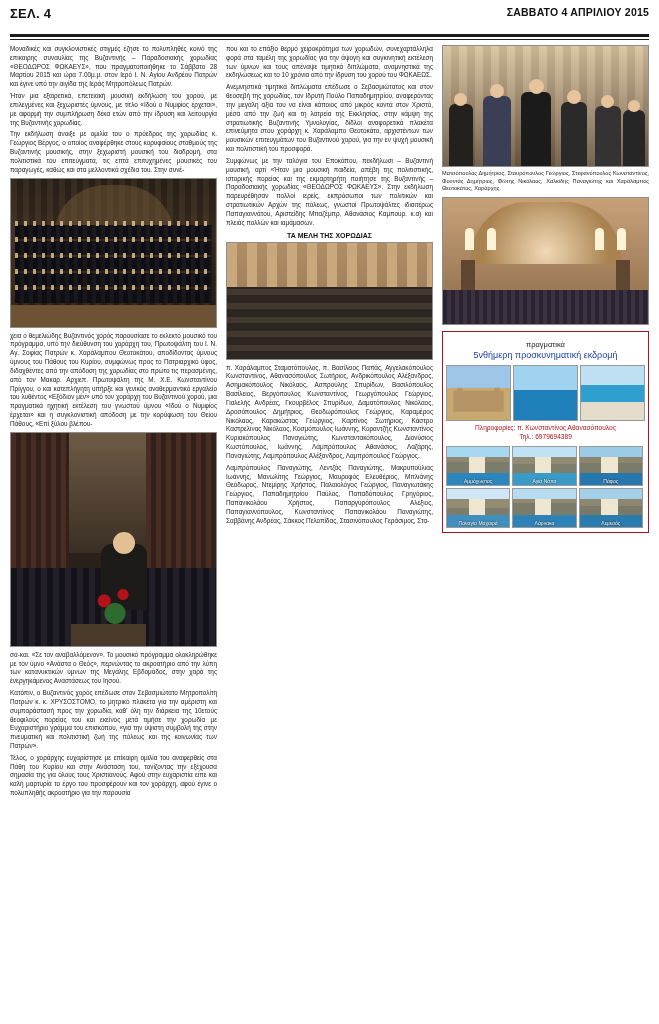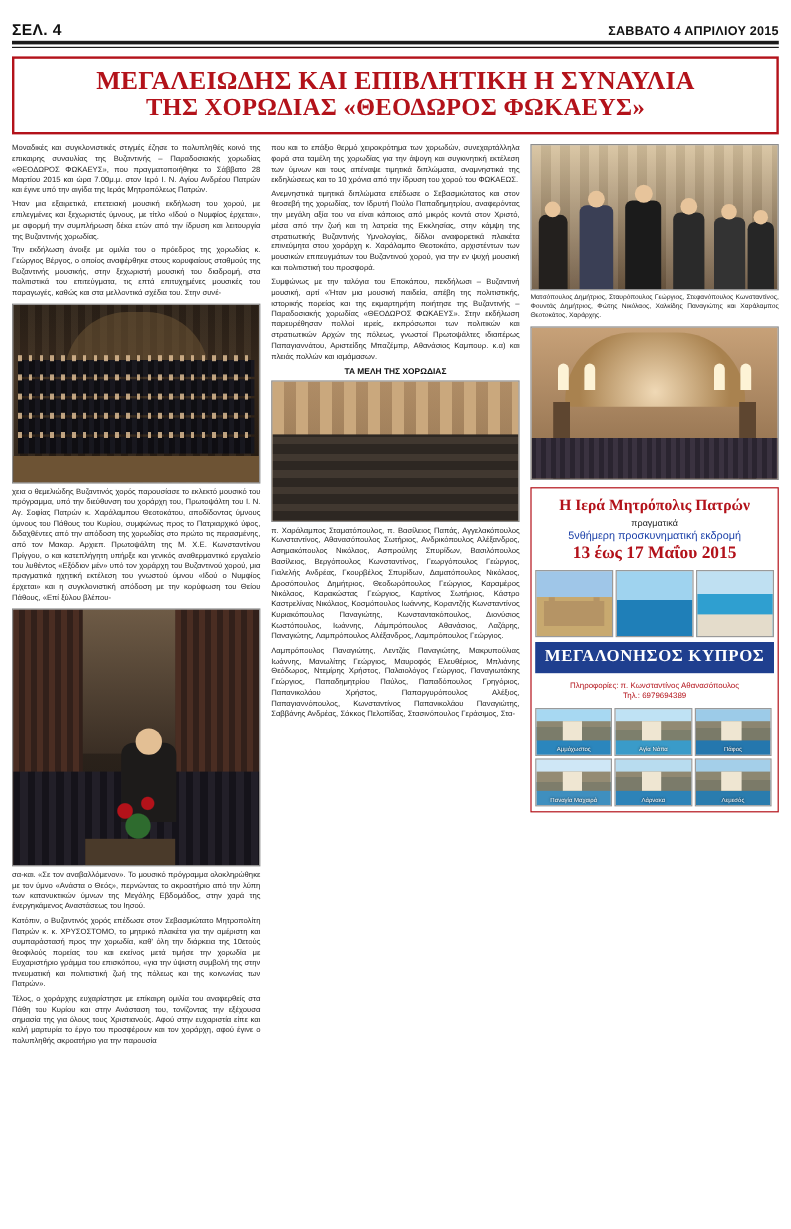--- a/index.html
+++ b/index.html
@@ -7,21 +7,21 @@
   body {
     width: 659px; height: 1024px;
     background: #ffffff;
     font-family: "Liberation Sans", sans-serif;
     color: #111;
     overflow: hidden;
   }
   .page { position: relative; width: 659px; height: 1024px; padding: 6px 10px 0 10px; }
 
   
-  .masthead { display:flex; align-items:flex-end; justify-content:space-between; height:26px; }
+  .masthead { display:flex; align-items:flex-start; justify-content:space-between; height:26px; }
   .masthead .pagenum { font-weight:bold; font-size:13px; letter-spacing:0.3px; }
   .masthead .title { font-family:"Liberation Serif", serif; font-style:italic; font-size:19px; font-weight:bold; }
   .masthead .date { font-size:10.5px; font-weight:bold; letter-spacing:0.2px; }
   .mast-rule { height:3px; background:#1b1b1b; margin-top:2px; position:relative; }
   .mast-rule:after{ content:""; position:absolute; left:0; right:0; top:5px; height:1px; background:#1b1b1b; }
 
   
   .headline-box {
     margin-top:10px;
     border:2px solid #b3121a;
@@ -151,24 +151,20 @@
 <body>
 
 <div class="page">
 
   <div class="masthead">
     <div class="pagenum">ΣΕΛ. 4</div>
     <div class="date">ΣΑΒΒΑΤΟ 4 ΑΠΡΙΛΙΟΥ 2015</div>
   </div>
   <div class="mast-rule"></div>
 
-  <div class="headline-box">
-    <div class="l1">ΜΕΓΑΛΕΙΩΔΗΣ ΚΑΙ ΕΠΙΒΛΗΤΙΚΗ Η ΣΥΝΑΥΛΙΑ</div>
-    <div class="l2">ΤΗΣ ΧΟΡΩΔΙΑΣ  «ΘΕΟΔΩΡΟΣ ΦΩΚΑΕΥΣ»</div>
-  </div>
 
   <div class="cols">
 
     <div class="col left">
       <p class="tx">Μοναδικές και συγκλονιστικές στιγμές έζησε το πολυπληθές κοινό της επικαιρης συναυλίας της Βυζαντινής – Παραδοσιακής χορωδίας «ΘΕΟΔΩΡΟΣ ΦΩΚΑΕΥΣ», που πραγματοποιήθηκε το Σάββατο 28 Μαρτίου 2015 και ώρα 7.00μ.μ. στον Ιερό Ι. Ν. Αγίου Ανδρέου Πατρών και έγινε υπό την αιγίδα της Ιεράς Μητροπόλεως Πατρών.</p>
       <p class="tx">Ήταν μια εξαιρετικά, επετειακή μουσική εκδήλωση του χορού, με επιλεγμένες και ξεχωριστές ύμνους, με τίτλο «Ιδού ο Νυμφίος έρχεται», με αφορμή την συμπλήρωση δέκα ετών από την ίδρυση και λειτουργία της Βυζαντινής χορωδίας.</p>
       <p class="tx">Την εκδήλωση άνοιξε με ομιλία του ο πρόεδρος της χορωδίας κ. Γεώργιος Βέργος, ο οποίος αναφέρθηκε στους κορυφαίους σταθμούς της Βυζαντινής μουσικής, στην ξεχωριστή μουσική του διαδρομή, στα πολιτιστικά του επιτεύγματα, τις επτά επιτυχημένες μουσικές του παραγωγές, καθώς και στα μελλοντικά σχέδια του. Στην συνέ-</p>
 
       <div class="photo ph-choir">
         <div class="wall"></div>
@@ -251,37 +247,34 @@
         <div class="win" style="left:44px"></div>
         <div class="win" style="right:44px"></div>
         <div class="win" style="right:22px"></div>
         <div class="col1" style="left:18px"></div>
         <div class="col2" style="right:18px"></div>
         <div class="crowd"></div>
       </div>
 
       <div class="ad">
         <div class="ad-top">
-          <div class="t1">Η Ιερά Μητρόπολις Πατρών</div>
           <div class="t2">πραγματικά</div>
           <div class="t3">5νθήμερη προσκυνηματική εκδρομή</div>
-          <div class="t4">13 έως 17 Μαΐου 2015</div>
         </div>
 
         <div class="ad-strip">
           <div class="cell c-castle">
               <div class="b"></div>
             </div>
           <div class="cell c-sea"></div>
           <div class="cell c-pool">
               <div class="deck"></div>
             </div>
         </div>
 
-        <div class="ad-band">ΜΕΓΑΛΟΝΗΣΟΣ ΚΥΠΡΟΣ</div>
 
         <div class="ad-info">
           <div>Πληροφορίες: π. Κωνσταντίνος Αθανασόπουλος</div>
           <div>Τηλ.: 6979694389</div>
         </div>
 
         <div class="ad-grid">
           <div class="g g1">
               <div class="hill"></div>
               <div class="bldg"></div>

